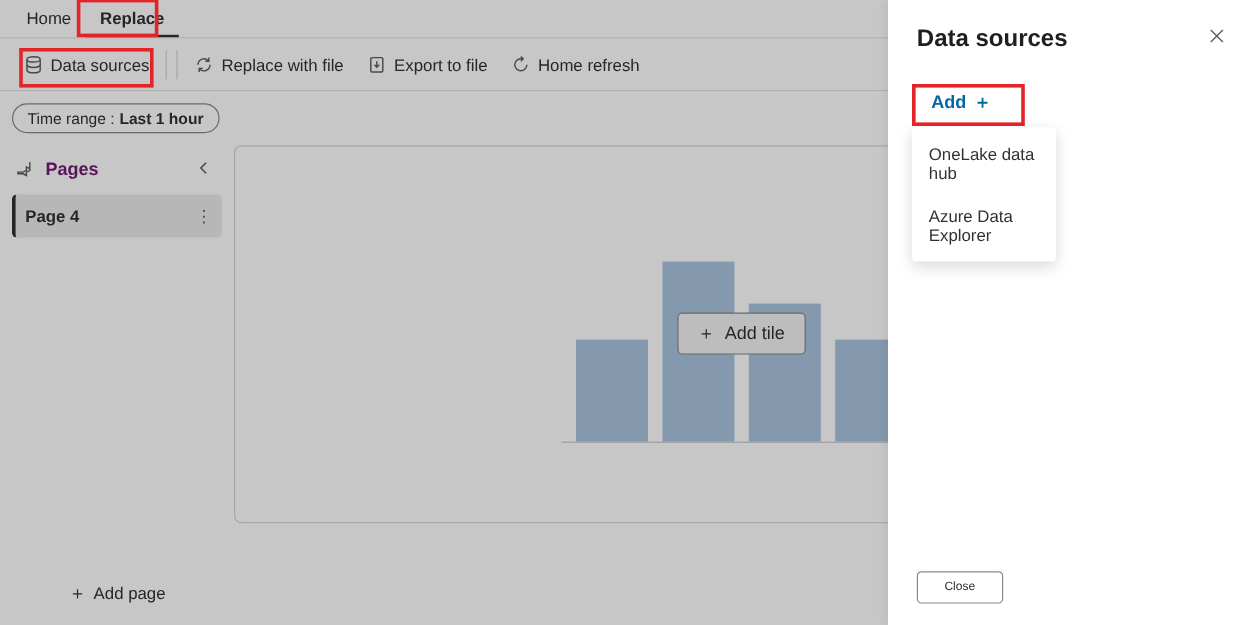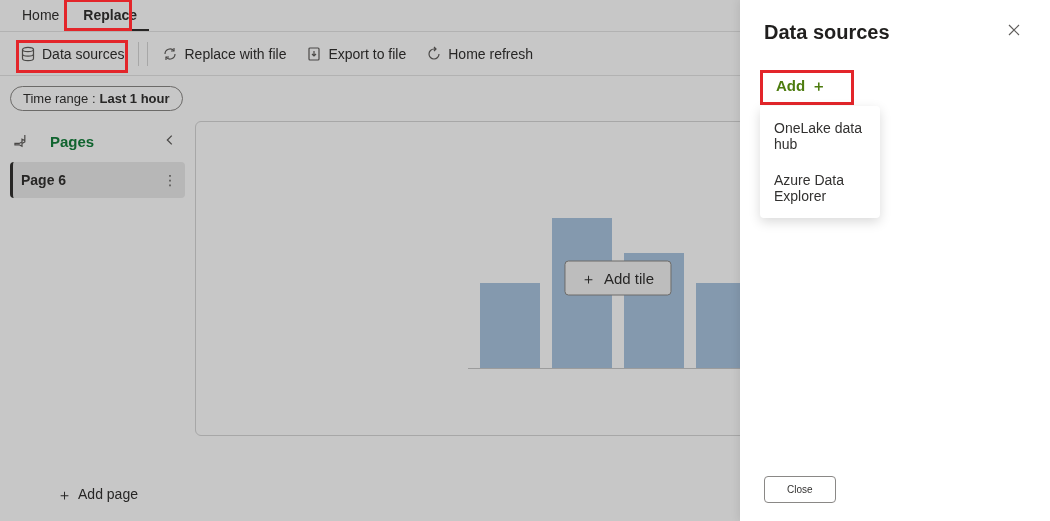--- a/index.html
+++ b/index.html
@@ -24,21 +24,21 @@
     .filter-bar { padding: 10px; }
     .pill { display: inline-flex; align-items: flex-end; border: 1px solid #8a8886; border-radius: 20px; padding: 4px 12px; font-size: 13px; color: #323130; background: #fff; }
     .pill .label { font-weight: normal; }
     .pill .value { font-weight: 700; margin-left: 4px; }
     
     
     .main-area { display: flex; height: calc(100% - 120px); padding: 0 10px 10px 10px; gap: 10px; }
     
     .sidebar { width: 175px; display: flex; flex-direction: column; }
     .sidebar-header { display: flex; align-items: center; justify-content: space-between; padding: 8px 4px; }
-    .sidebar-title { display: flex; align-items: center; gap: 20px; font-size: 15px; font-weight: 600; color: #15803d; }
+    .sidebar-title { display: flex; align-items: center; gap: 8px; font-size: 15px; font-weight: 600; color: #701a75; }
     .sidebar-title svg { width: 16px; height: 16px; color: #605e5c; }
     .collapse-btn { background: none; border: none; cursor: pointer; padding: 4px; color: #605e5c; }
     .collapse-btn svg { width: 14px; height: 14px; }
     
     .page-item { display: flex; align-items: center; justify-content: space-between; padding: 10px 8px; background: #ebebeb; border-left: 3px solid #323130; font-size: 14px; font-weight: 600; color: #323130; cursor: pointer; border-radius: 4px; }
     .page-item .more { color: #605e5c; font-weight: normal; }
     
     .add-page { margin-top: auto; display: flex; align-items: center; justify-content: center; gap: 6px; padding: 10px; font-size: 14px; color: #323130; cursor: pointer; }
     
     .canvas { flex: 1; border: 1px solid #d6d6d6; border-radius: 6px; background: #fff; display: flex; align-items: center; justify-content: center; max-height: 315px; margin-top: 0; }
@@ -49,21 +49,21 @@
     .bar.b3 { height: 115px; }
     .bar.b4 { height: 85px; }
     .add-tile-btn { position: absolute; top: 50%; left: 50%; transform: translate(-50%, -50%); display: flex; align-items: center; gap: 8px; padding: 8px 16px; border: 1px solid #8a8886; background: #f3f3f3; border-radius: 4px; font-size: 15px; color: #323130; cursor: pointer; }
     
     
     .panel { position: absolute; right: 0; top: 0; width: 310px; height: 100%; background: #fff; z-index: 10; padding: 18px 24px; display: flex; flex-direction: column; box-shadow: -2px 0 8px rgba(0,0,0,0.08); }
     .panel-header { display: flex; align-items: center; justify-content: space-between; margin-bottom: 24px; }
     .panel-title { font-size: 20px; font-weight: 600; color: #201f1e; }
     .close-x { background: none; border: none; font-size: 18px; cursor: pointer; color: #605e5c; padding: 4px; }
     
-    .add-btn { display: inline-flex; align-items: center; gap: 6px; font-size: 15px; font-weight: 600; color: #4d7c0f; background: none; border: none; cursor: pointer; padding: 6px 12px; }
+    .add-btn { display: inline-flex; align-items: center; gap: 6px; font-size: 15px; font-weight: 600; color: #0369a1; background: none; border: none; cursor: pointer; padding: 6px 12px; }
     .red-box-add { border: 3px solid #e3252a; position: absolute; top: 70px; left: 20px; width: 94px; height: 35px; z-index: 11; pointer-events: none; }
     
     .dropdown { position: absolute; top: 106px; left: 20px; width: 120px; background: #fff; border-radius: 4px; box-shadow: 0 4px 12px rgba(0,0,0,0.15); padding: 4px 0; z-index: 12; }
     .dropdown-item { padding: 10px 14px; font-size: 14px; color: #323130; cursor: pointer; }
     
     .close-btn { margin-top: auto; align-self: flex-start; padding: 7px 22px; border: 1px solid #8a8886; background: #fff; border-radius: 4px; font-size: 10px; color: #323130; cursor: pointer; }
     
     .plus { display: inline-block; font-size: 15px; line-height: 1; }
   </style>
 </head>
@@ -125,21 +125,21 @@
           </svg>
         <span>Pages</span>
       </div>
       <button class="collapse-btn">
         <svg viewBox="0 0 16 16" fill="none" stroke="currentColor" stroke-width="1.5">
             <path d="M10 3L5 8l5 5"></path>
           </svg>
       </button>
     </div>
     <div class="page-item">
-      <span>Page 6</span>
+      <span>Page 4</span>
       <span class="more">⋮</span>
     </div>
     <div class="add-page">
       <span class="plus">＋</span>
       <span>Add page</span>
     </div>
   </div>
 
   <div class="canvas">
     <div class="chart-placeholder">

